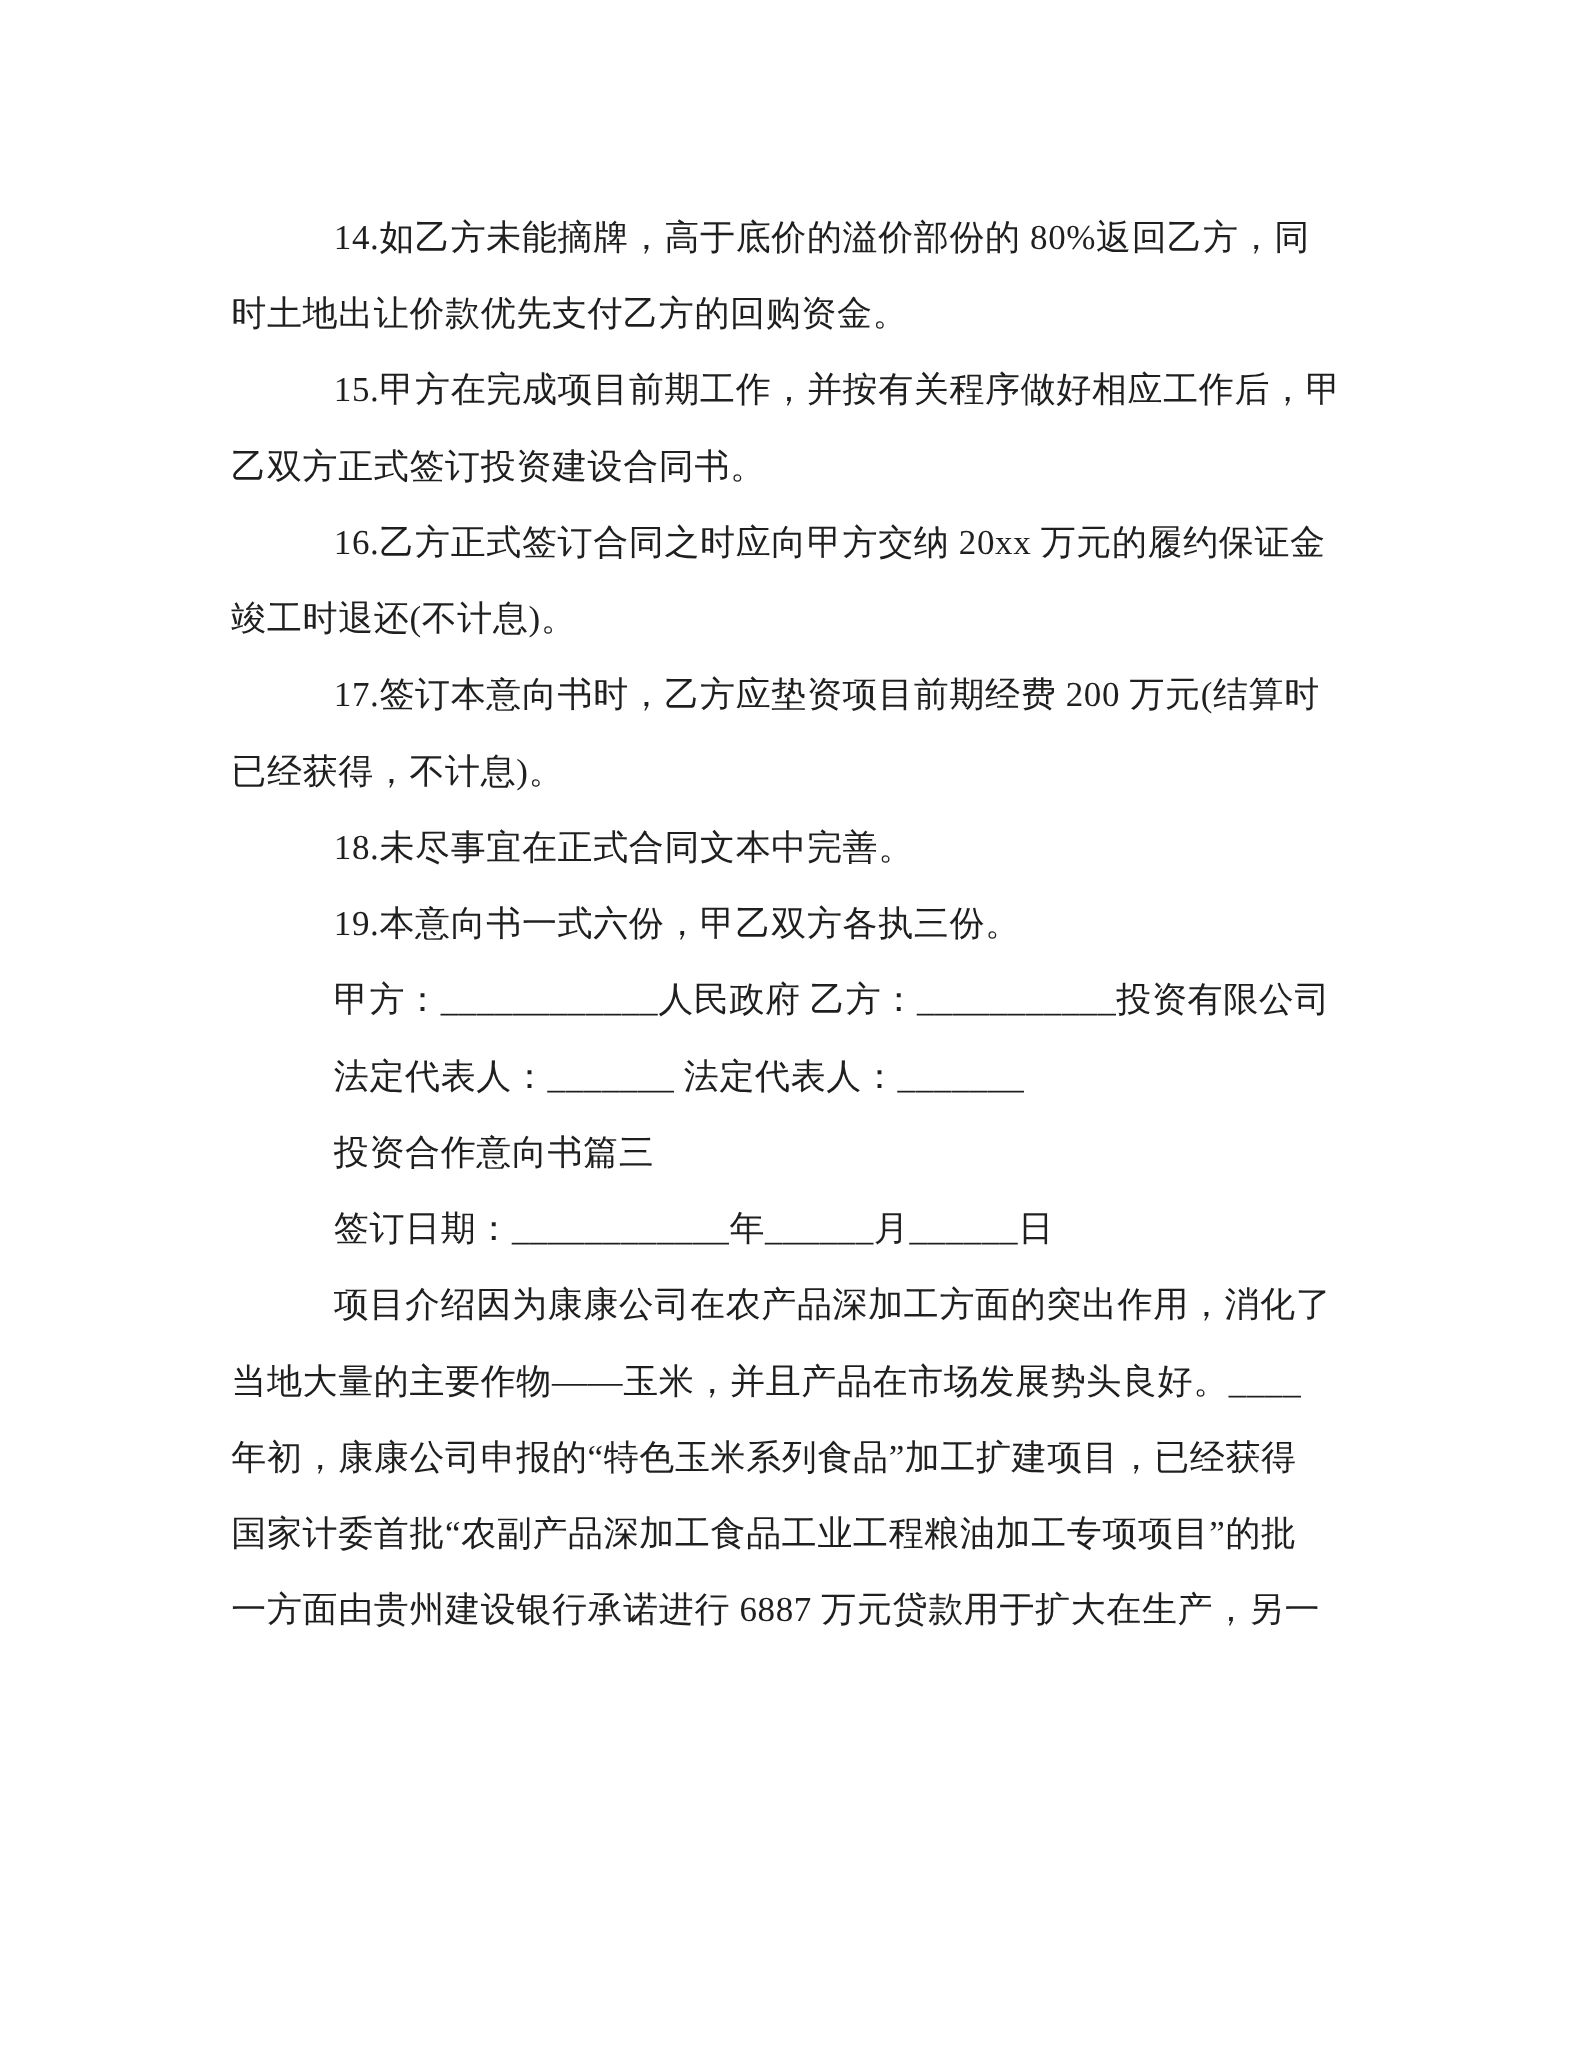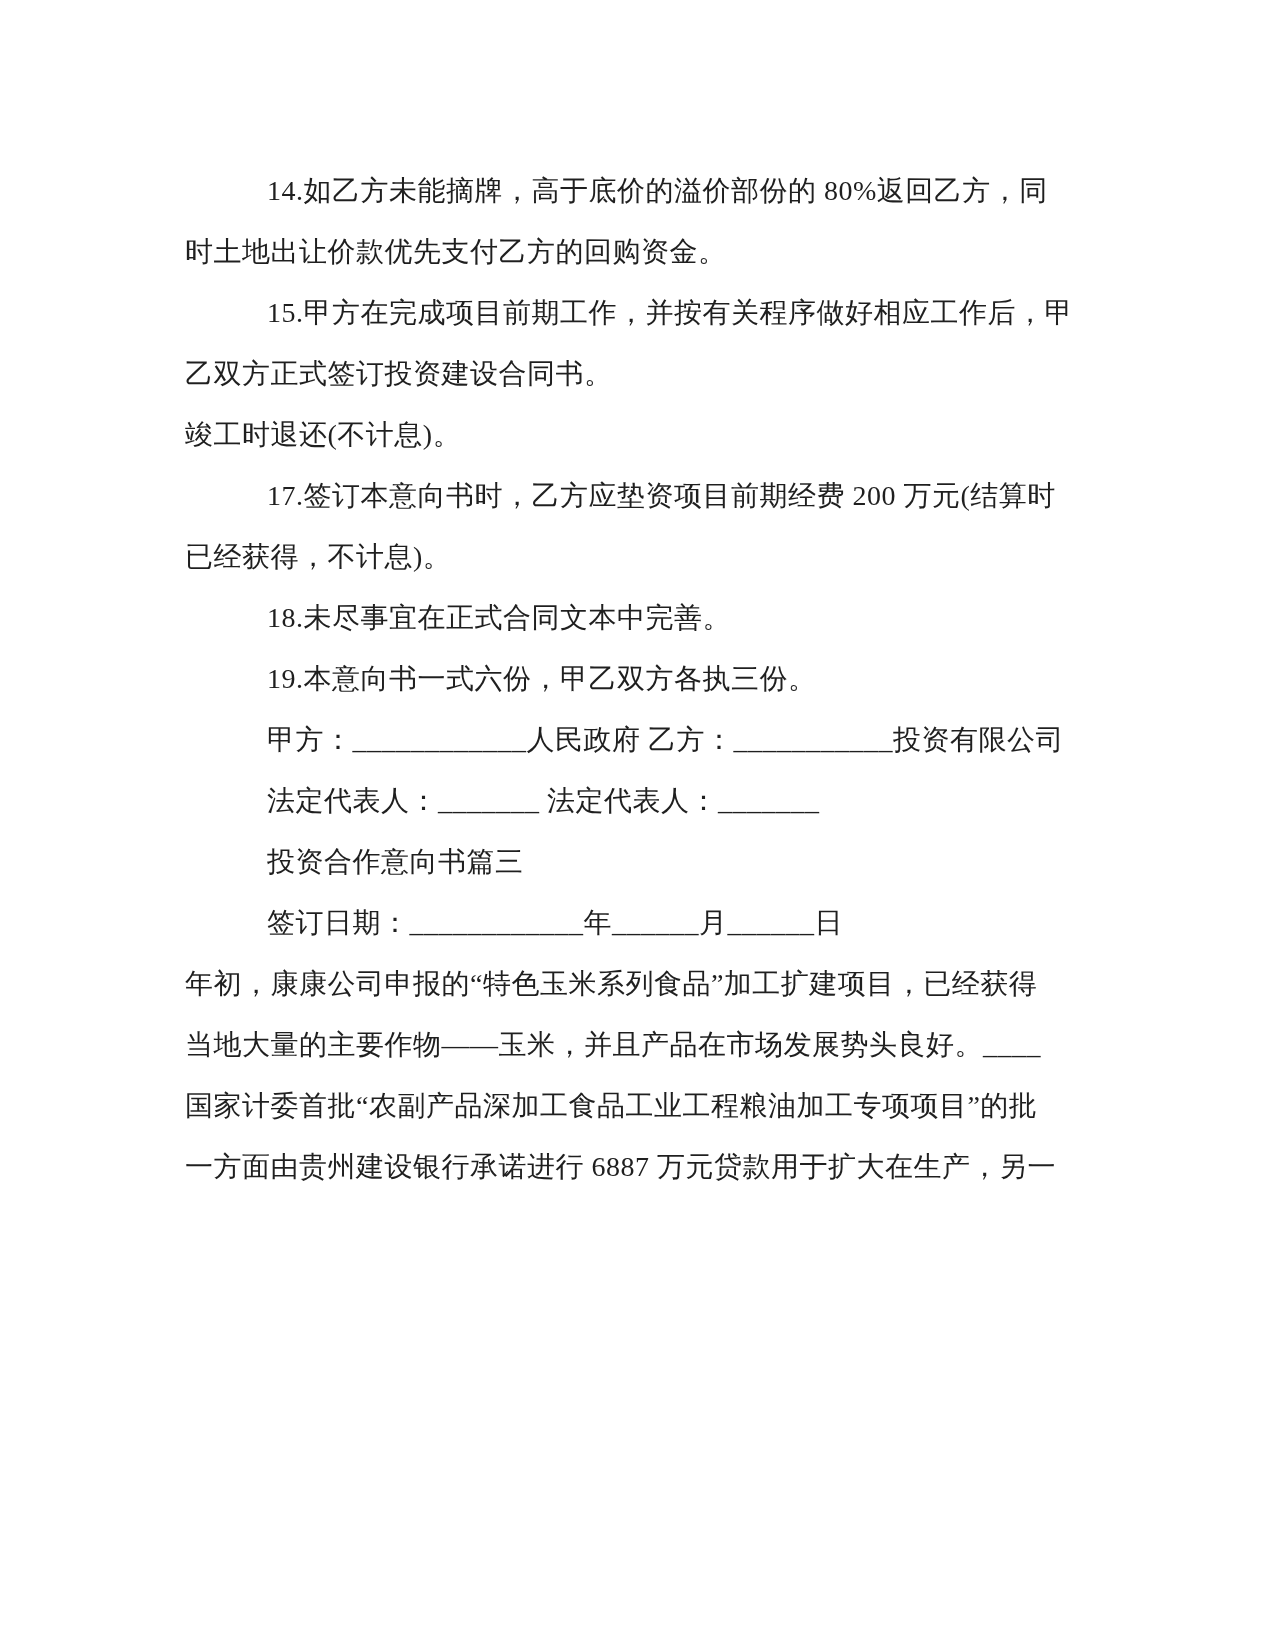--- a/index.html
+++ b/index.html
@@ -42,27 +42,29 @@
 </style>
 </head>
 <body>
 
 <div class="page">
   <div class="doc-body">
       <div class="line indent">14.如乙方未能摘牌，高于底价的溢价部份的 80%返回乙方，同</div>
       <div class="line">时土地出让价款优先支付乙方的回购资金。</div>
       <div class="line indent">15.甲方在完成项目前期工作，并按有关程序做好相应工作后，甲</div>
       <div class="line">乙双方正式签订投资建设合同书。</div>
+      <div class="line indent">16.乙方正式签订合同之时应向甲方交纳 20xx 万元的履约保证金</div>
       <div class="line">竣工时退还(不计息)。</div>
       <div class="line indent">17.签订本意向书时，乙方应垫资项目前期经费 200 万元(结算时</div>
       <div class="line">已经获得，不计息)。</div>
       <div class="line indent">18.未尽事宜在正式合同文本中完善。</div>
       <div class="line indent">19.本意向书一式六份，甲乙双方各执三份。</div>
       <div class="line indent">甲方：____________人民政府 乙方：___________投资有限公司</div>
       <div class="line indent">法定代表人：_______ 法定代表人：_______</div>
       <div class="line indent">投资合作意向书篇三</div>
       <div class="line indent">签订日期：____________年______月______日</div>
+      <div class="line indent">项目介绍因为康康公司在农产品深加工方面的突出作用，消化了</div>
+      <div class="line">当地大量的主要作物——玉米，并且产品在市场发展势头良好。____</div>
       <div class="line">年初，康康公司申报的“特色玉米系列食品”加工扩建项目，已经获得</div>
-      <div class="line">当地大量的主要作物——玉米，并且产品在市场发展势头良好。____</div>
       <div class="line">国家计委首批“农副产品深加工食品工业工程粮油加工专项项目”的批</div>
       <div class="line">一方面由贵州建设银行承诺进行 6887 万元贷款用于扩大在生产，另一</div>
     </div>
 </div>
 
 </body></html>

